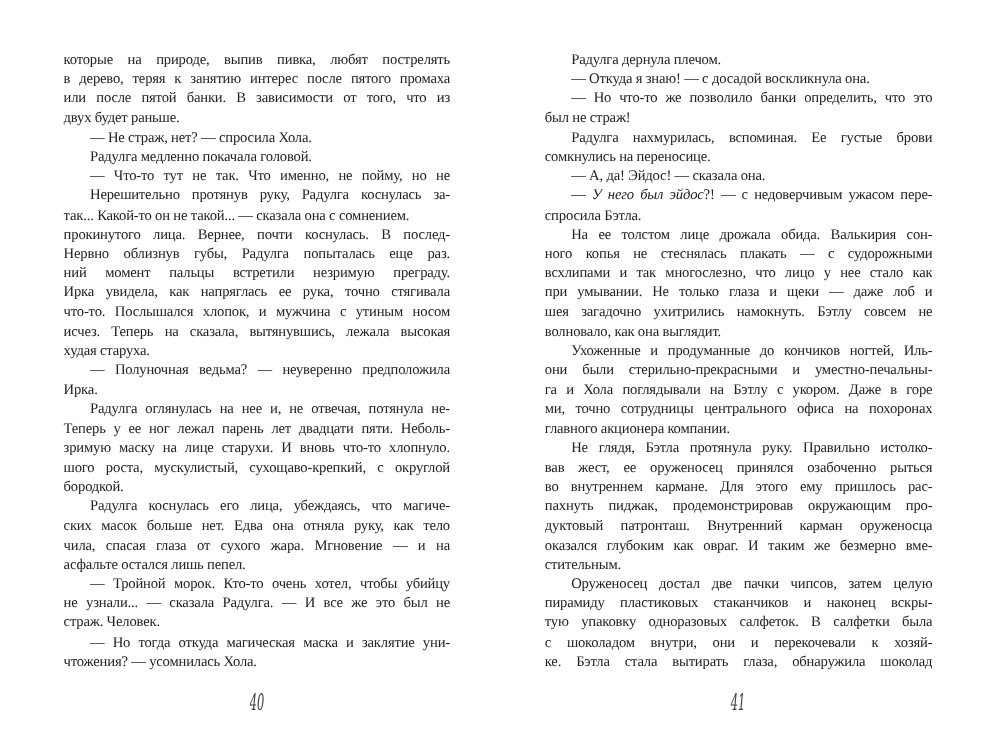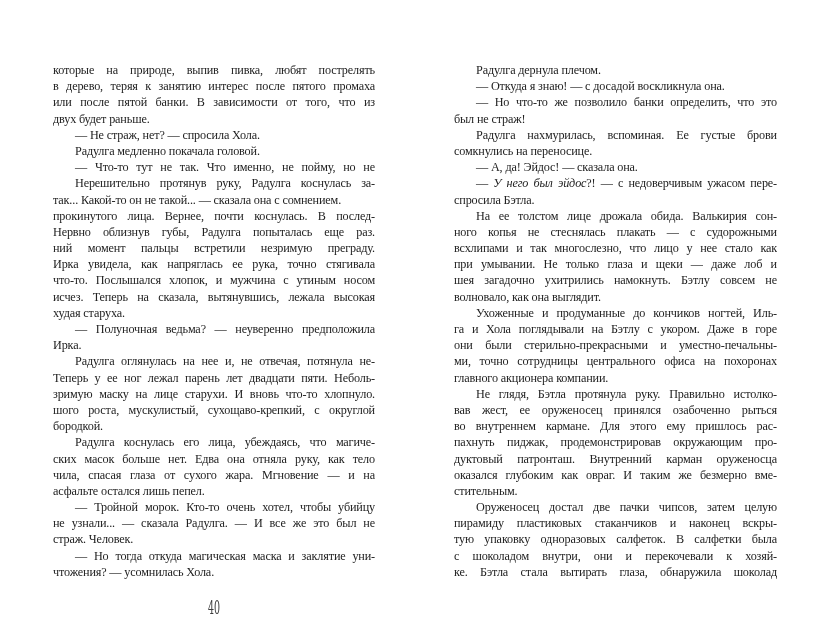--- a/index.html
+++ b/index.html
@@ -15,21 +15,20 @@
     overflow: hidden;
     position: relative;
   }
   .spread {
     position: absolute;
     inset: 0;
   }
   .page {
     position: absolute;
     top: 41px;
-    margin-top: 21px;
   }
   .page-left {
     left: 53px;
     width: 322px;
   }
   .page-right {
     left: 454px;
     width: 323px;
   }
   .text-block .line {
@@ -49,20 +48,21 @@
   }
   .it {
     font-style: italic;
   }
   .page-number {
     position: absolute;
     top: 534px;
     left: 0;
     width: 100%;
     text-align: center;
+    font-style: italic;
   }
   .pn {
     display: inline-block;
     font-family: "DejaVu Serif", serif;
     font-size: 19px;
     font-weight: 400;
     color: #3c3c3c;
     transform: scaleX(0.5);
     transform-origin: center;
   }
@@ -123,32 +123,35 @@
         <div class="line ind">— А, да! Эйдос! — сказала она.</div>
         <div class="line j ind"><span>— </span><span class="it">У него был эйдос</span><span>?! — с недоверчивым ужасом пере-</span></div>
         <div class="line">спросила Бэтла.</div>
         <div class="line j ind">На ее толстом лице дрожала обида. Валькирия сон-</div>
         <div class="line j">ного копья не стеснялась плакать — с судорожными</div>
         <div class="line j">всхлипами и так многослезно, что лицо у нее стало как</div>
         <div class="line j">при умывании. Не только глаза и щеки — даже лоб и</div>
         <div class="line j">шея загадочно ухитрились намокнуть. Бэтлу совсем не</div>
         <div class="line">волновало, как она выглядит.</div>
         <div class="line j ind">Ухоженные и продуманные до кончиков ногтей, Иль-</div>
+        <div class="line j">они были стерильно-прекрасными и уместно-печальны-</div>
         <div class="line j">га и Хола поглядывали на Бэтлу с укором. Даже в горе</div>
-        <div class="line j">они были стерильно-прекрасными и уместно-печальны-</div>
         <div class="line j">ми, точно сотрудницы центрального офиса на похоронах</div>
         <div class="line">главного акционера компании.</div>
         <div class="line j ind">Не глядя, Бэтла протянула руку. Правильно истолко-</div>
         <div class="line j">вав жест, ее оруженосец принялся озабоченно рыться</div>
         <div class="line j">во внутреннем кармане. Для этого ему пришлось рас-</div>
         <div class="line j">пахнуть пиджак, продемонстрировав окружающим про-</div>
         <div class="line j">дуктовый патронташ. Внутренний карман оруженосца</div>
         <div class="line j">оказался глубоким как овраг. И таким же безмерно вме-</div>
         <div class="line">стительным.</div>
         <div class="line j ind">Оруженосец достал две пачки чипсов, затем целую</div>
         <div class="line j">пирамиду пластиковых стаканчиков и наконец вскры-</div>
         <div class="line j">тую упаковку одноразовых салфеток. В салфетки была</div>
         <div class="line j">с шоколадом внутри, они и перекочевали к хозяй-</div>
         <div class="line j">ке. Бэтла стала вытирать глаза, обнаружила шоколад</div>
       </div>
+    <div class="page-number">
+      <span class="pn">41</span>
+    </div>
   </section>
 
 </div>
 
 </body></html>

